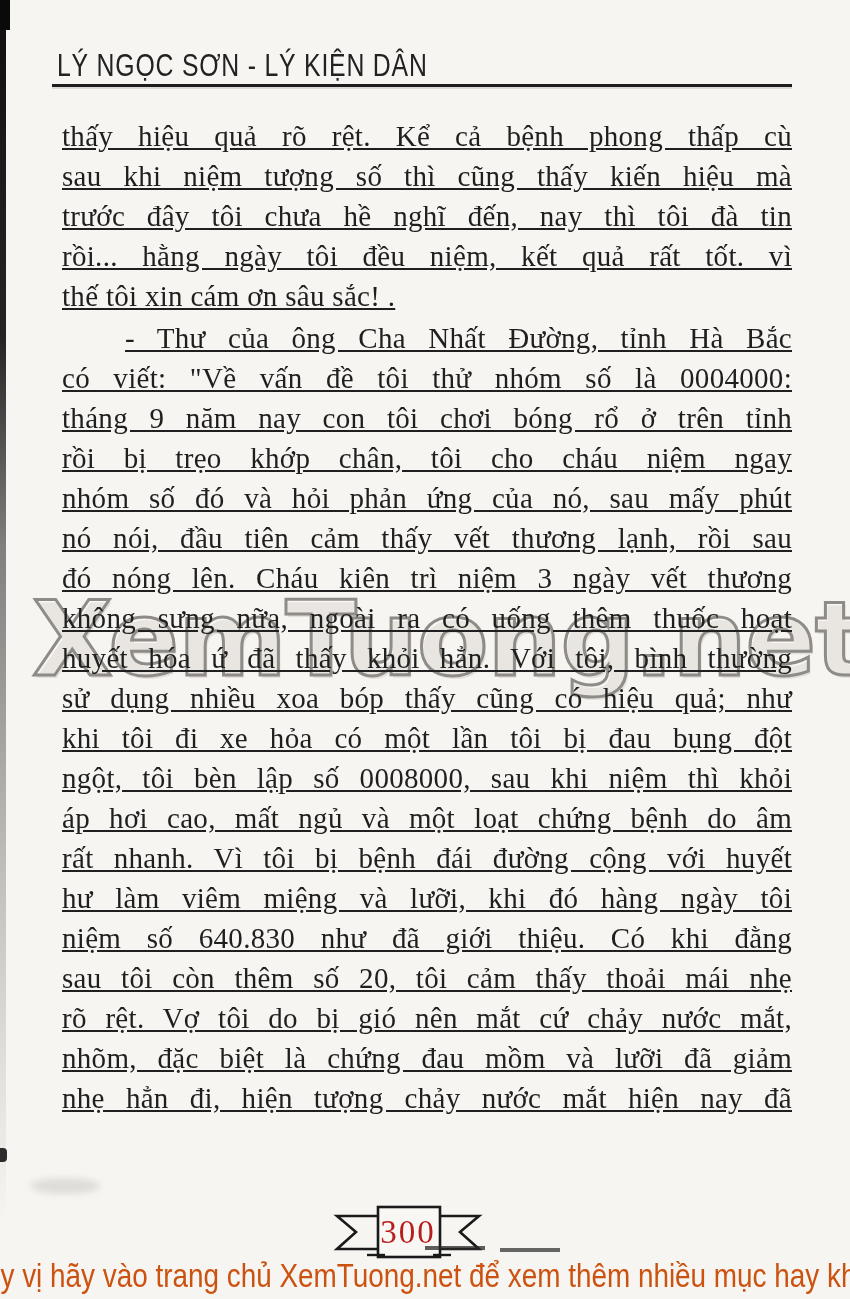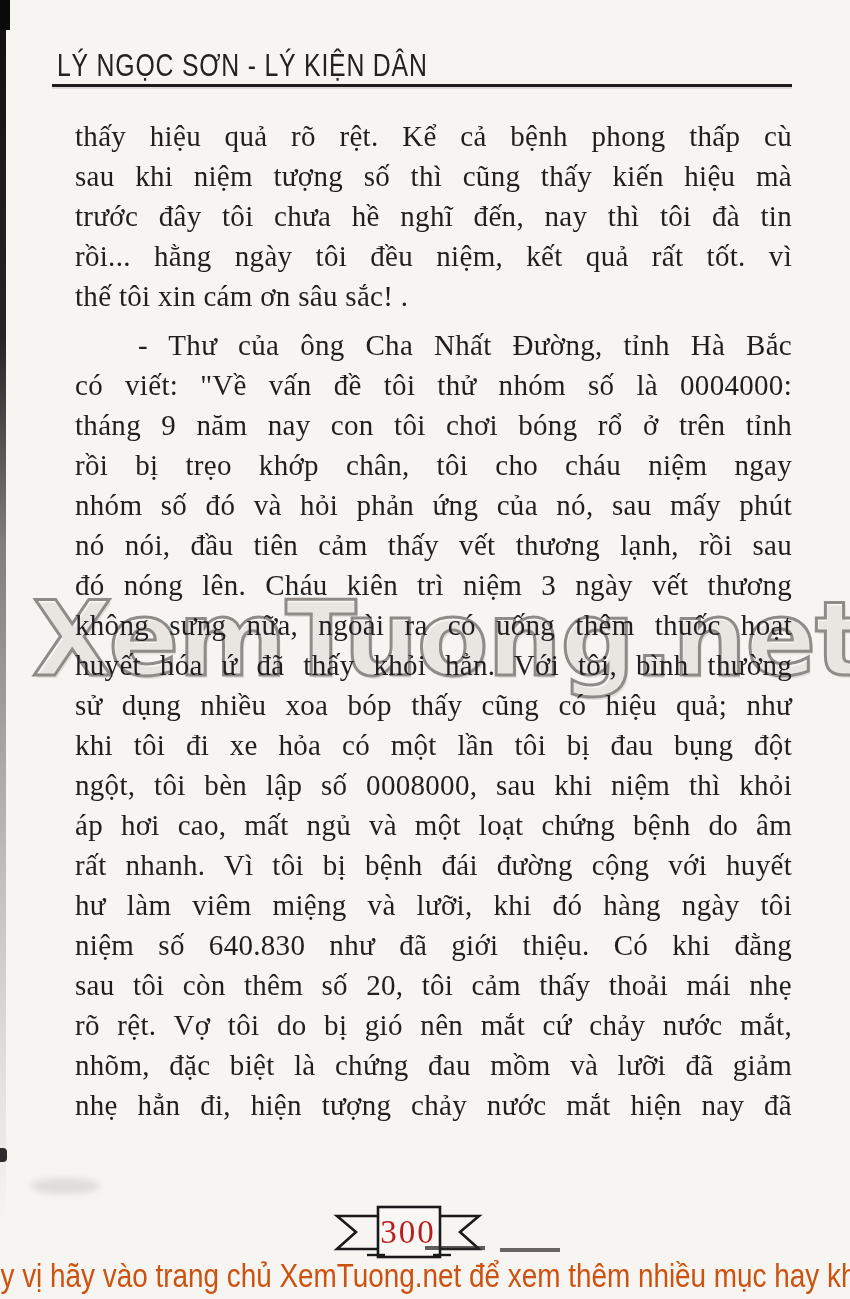--- a/index.html
+++ b/index.html
@@ -68,30 +68,30 @@
   .watermark span {
     font-family: "DejaVu Sans", "Liberation Sans", sans-serif;
     font-weight: 700; font-size: 104px; letter-spacing: -1px;
     color: rgba(255,255,255,0.22);
     -webkit-text-stroke: 3px rgba(143,140,136,0.6);
     text-shadow: 2px 3px 0 rgba(170,160,150,0.25);
     white-space: nowrap;
   }
 
   
-  .body-text { position: absolute; top: 116px; left: 75px; right: 58px; z-index: 3; }
+  .body-text { position: absolute; top: 116px; left: 62px; right: 58px; z-index: 3; text-decoration: underline; }
   .para .line {
     font-size: 29px; line-height: 40px; height: 40px;
     letter-spacing: 0.3px;
     text-align: justify; text-align-last: justify;
     white-space: normal; overflow: visible;
   }
   .para.ragged-last .line:last-child { text-align-last: left; }
   .para.indented .line:first-child { text-indent: 63px; }
-  .para + .para { margin-top: 9px; }
+  .para + .para { margin-top: 2px; }
 
   
   .banner {
     position: absolute; top: 1203px; left: 0; width: 850px; height: 58px;
     display: flex; justify-content: center; z-index: 3;
   }
   .banner-inner { position: relative; left: -17px; }
   .banner-number {
     position: absolute; left: 0; top: 0; width: 170px; height: 58px;
     display: flex; align-items: center; justify-content: center;

